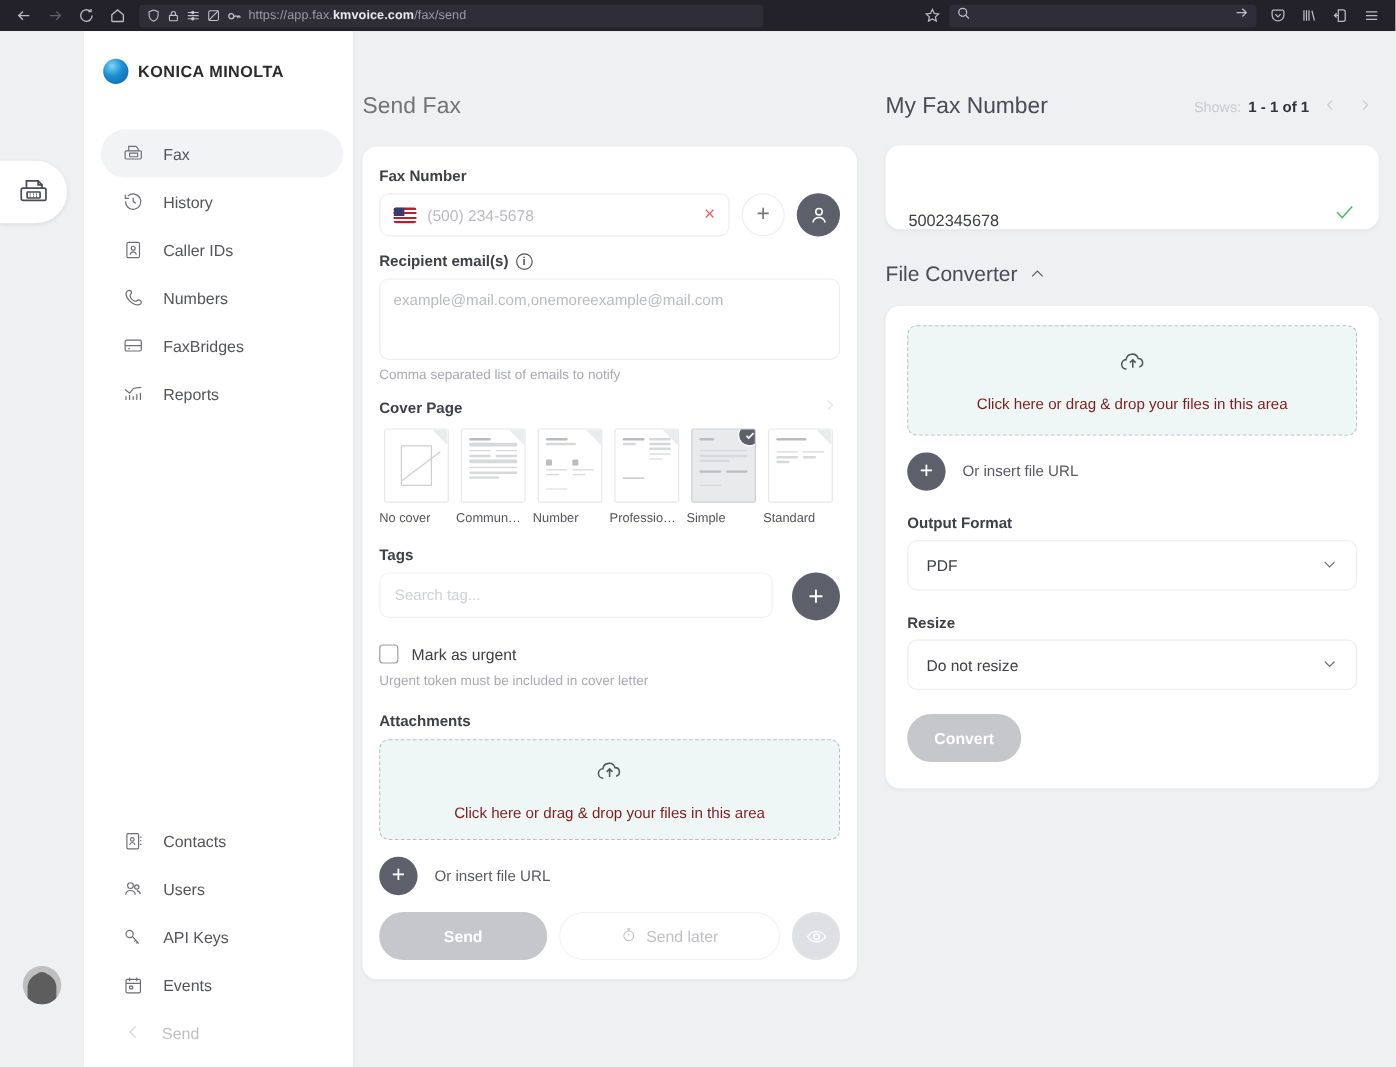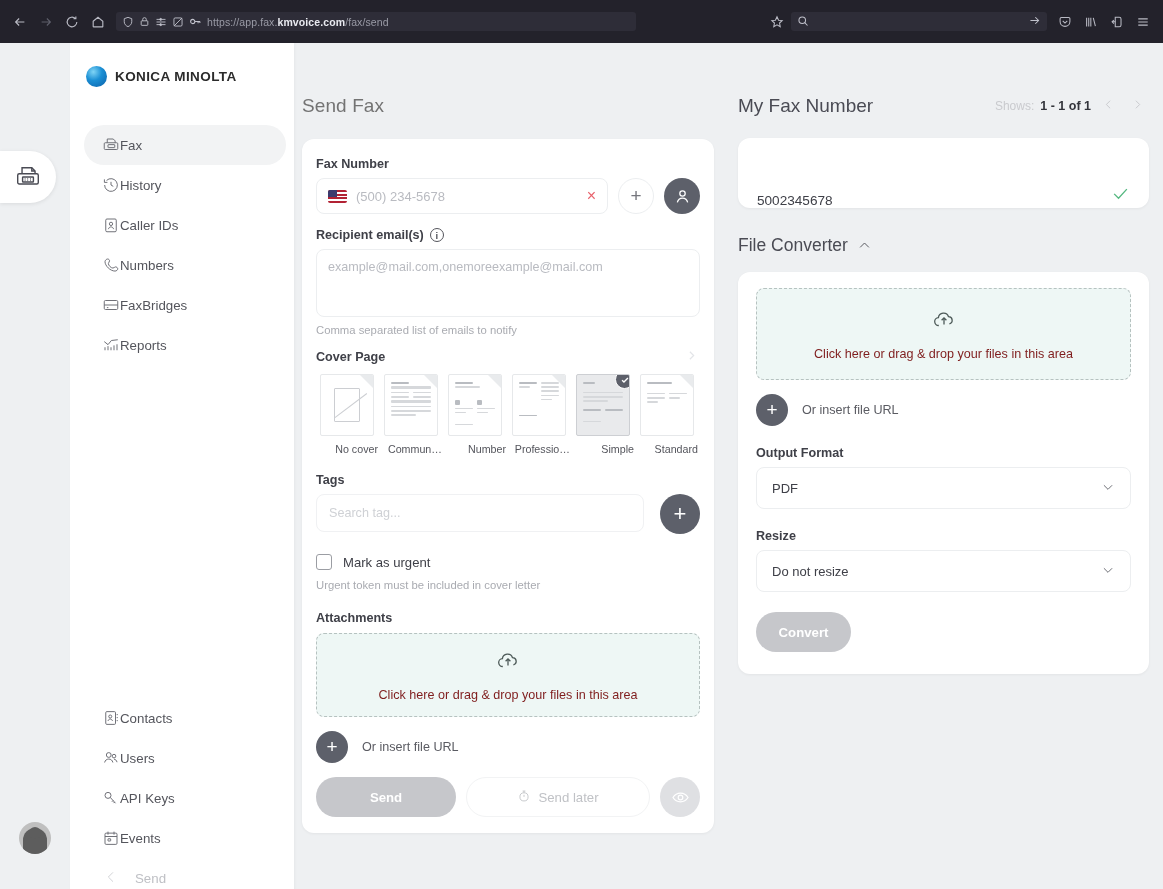--- a/index.html
+++ b/index.html
@@ -5,21 +5,21 @@
   * { box-sizing: border-box; margin: 0; padding: 0; }
   html, body {
     width: 1163px; height: 889px;
     font-family: "Liberation Sans", sans-serif;
     background: #eef0f2;
     overflow: hidden;
   }
 
   
   .browser-bar {
-    height: 43px; width: 1163px;
+    height: 26px; width: 1163px;
     background: #23222b;
     display: flex; align-items: center;
     padding: 0 8px; gap: 2px;
   }
   .nav-btn {
     width: 24px; height: 20px;
     display: flex; align-items: center; justify-content: center;
     color: #b9bac4;
   }
   .nav-btn.disabled { color: #5e5f6b; }
@@ -96,21 +96,21 @@
     width: 21px; height: 21px; border-radius: 50%;
     background: radial-gradient(circle at 35% 28%, #7fd4f5 0%, #1b8fd4 42%, #0a5fa8 100%);
     flex: none;
   }
   .brand-text {
     font-size: 13.5px; letter-spacing: .4px;
     color: #2b2b2b; font-weight: 700;
   }
   .nav { margin-top: 38px; }
   .nav-item {
-    display: flex; align-items: center; 
+    display: flex; align-items: center; gap: 16px;
     height: 40px; margin: 0 8px 0 14px;
     padding-left: 17px;
     border-radius: 20px;
     color: #54555c; font-size: 13.3px;
   }
   .nav-item.active { background: #f2f3f4; }
   .nav-item .nav-ico {
     width: 19px; height: 19px; display: flex; align-items: center; justify-content: center;
     color: #6c6d74; flex: none;
   }
@@ -222,21 +222,21 @@
   }
   .check-badge {
     position: absolute; right: -5px; top: -5px;
     width: 19px; height: 19px; border-radius: 50%;
     background: #5d606a; color: #fff;
     display: flex; align-items: center; justify-content: center;
     font-size: 10px;
     border: 1.5px solid #fff;
   }
   .cover-name {
-    text-align: right; font-size: 10.7px; color: #54555c; margin-top: 7px;
+    text-align: left; font-size: 10.7px; color: #54555c; margin-top: 7px;
     white-space: nowrap; overflow: hidden; text-overflow: clip;
   }
 
   .tag-row { display: flex; align-items: flex-start; gap: 16px; margin-top: 2px; }
   .tag-input {
     flex: 1; height: 38px;
     border: 1px solid #f0f1f3; border-radius: 8px;
     display: flex; align-items: center; padding: 0 12px;
     color: #cfd1d5; font-size: 12.6px;
   }

